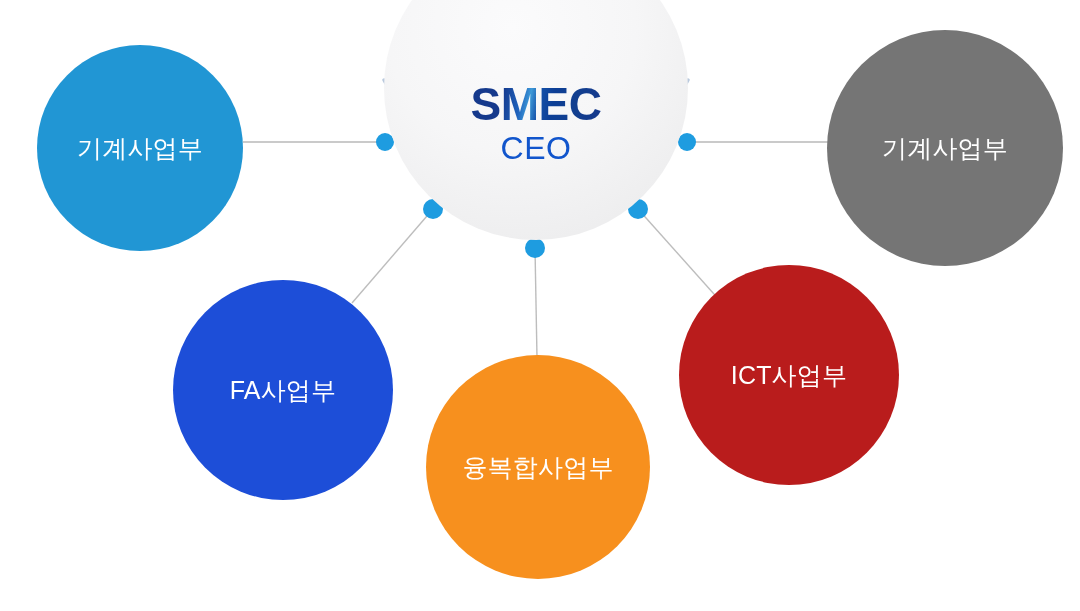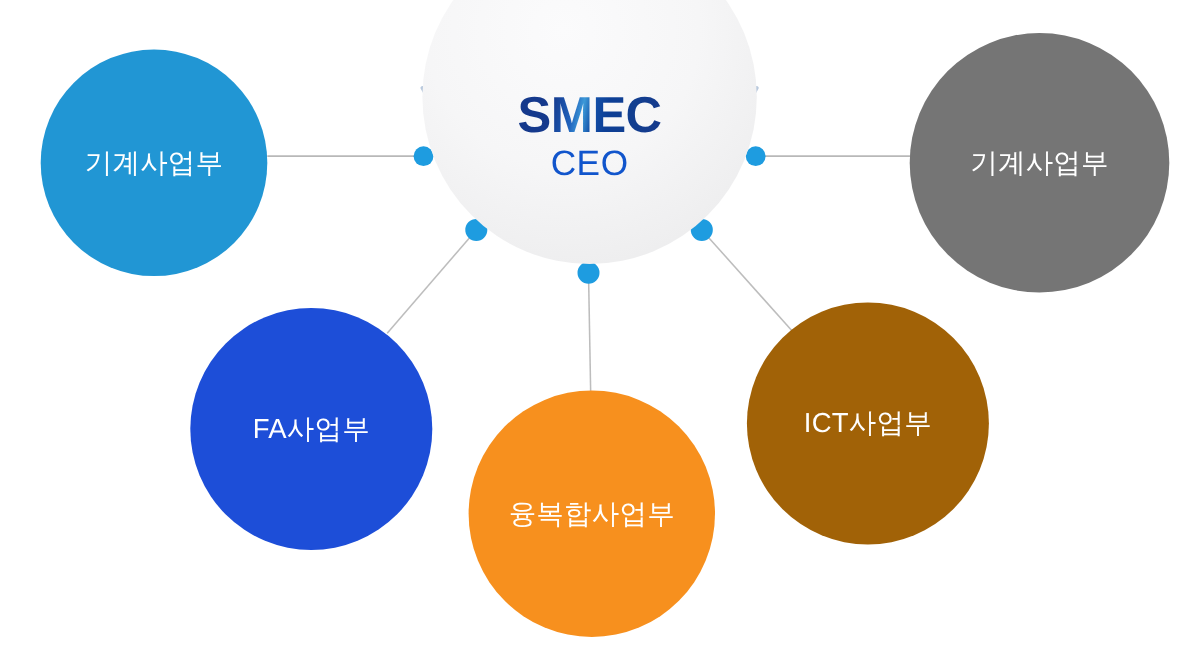--- a/index.html
+++ b/index.html
@@ -54,22 +54,22 @@
   }
   #circle-fa {
     left: 173px; top: 280px; width: 220px; height: 220px;
     background: #1d4ed8;
   }
   #circle-planning {
     left: 426px; top: 355px; width: 224px; height: 224px;
     background: #f7901e;
   }
   #circle-ict {
-    left: 679px; top: 275px; width: 220px; height: 220px;
-    background: #a16207;
+    left: 679px; top: 265px; width: 220px; height: 220px;
+    background: #b91c1c;
     justify-content: center;
   }
   
   #hub {
     left: 384px;
     top: -64px;
     width: 304px;
     height: 304px;
     background: radial-gradient(circle at 42% 30%, #fbfbfc 0%, #f6f6f7 45%, #eeeeef 78%, #e7e7e9 100%);
     flex-direction: column;

